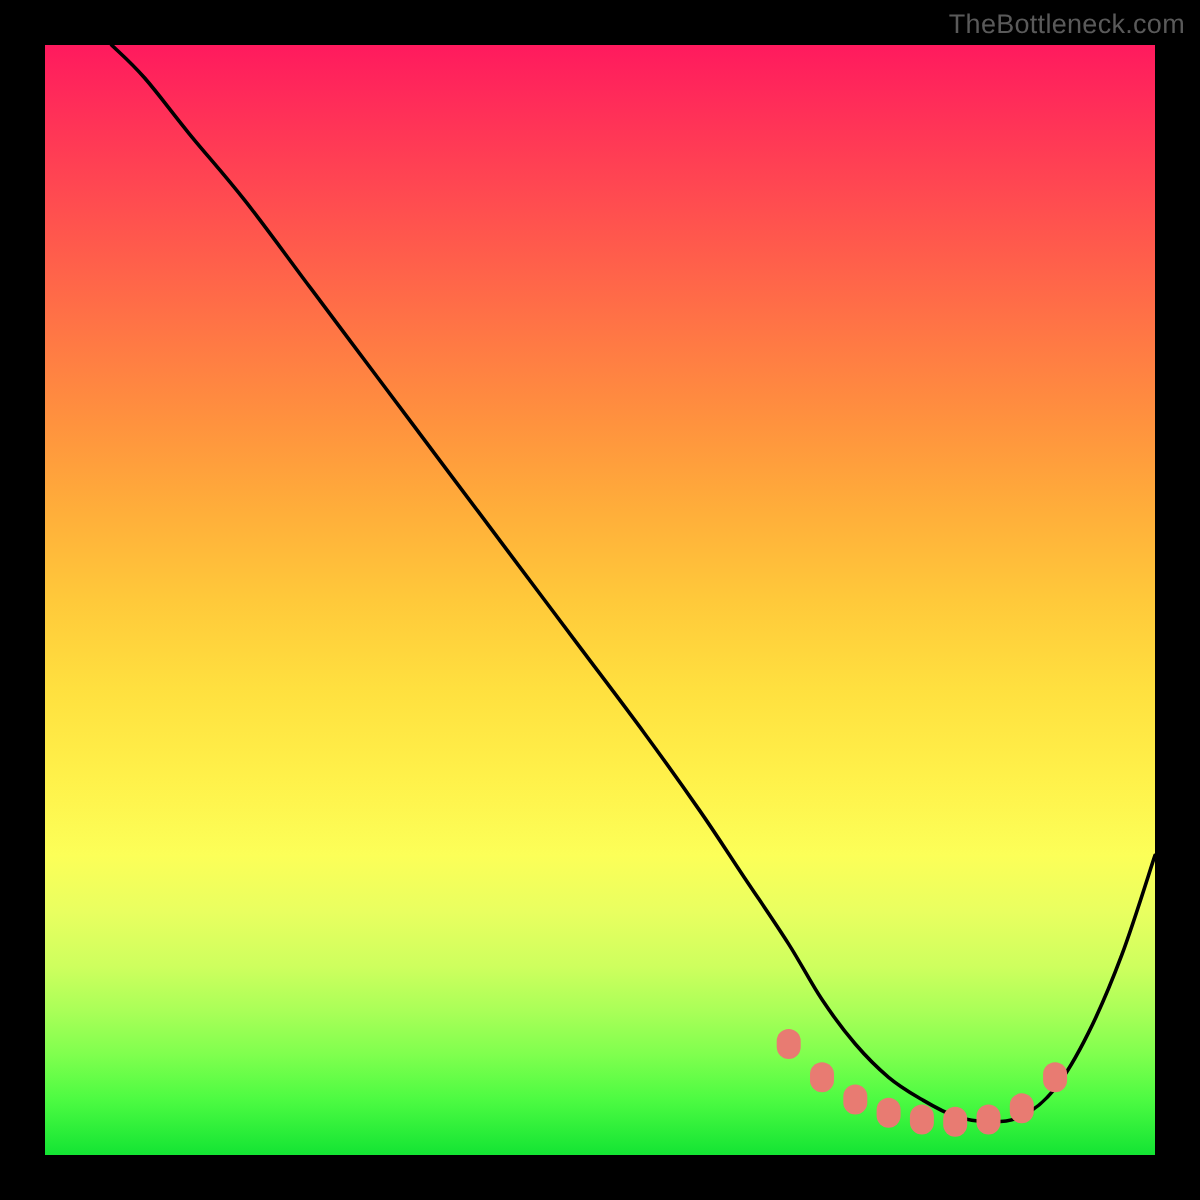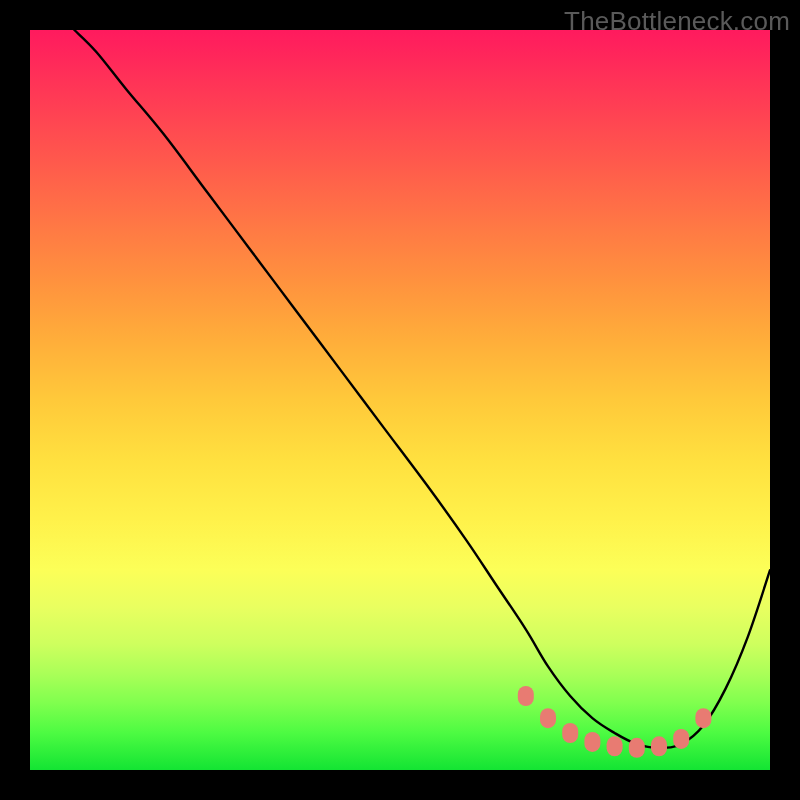--- a/index.html
+++ b/index.html
@@ -42,21 +42,21 @@
       #7fff4e 91%,
       #4dfb42 95%,
       #13e433 100%
     );
   }
   .watermark {
     position: absolute;
     top: 6px;
     right: 10px;
     color: #5a5a5a;
-    font-size: 26px;
+    font-size: 18px;
     font-weight: 400;
     letter-spacing: 0.2px;
     user-select: none;
   }
   svg.overlay {
     position: absolute;
     left: 0;
     top: 0;
     width: 740px;
     height: 740px;

